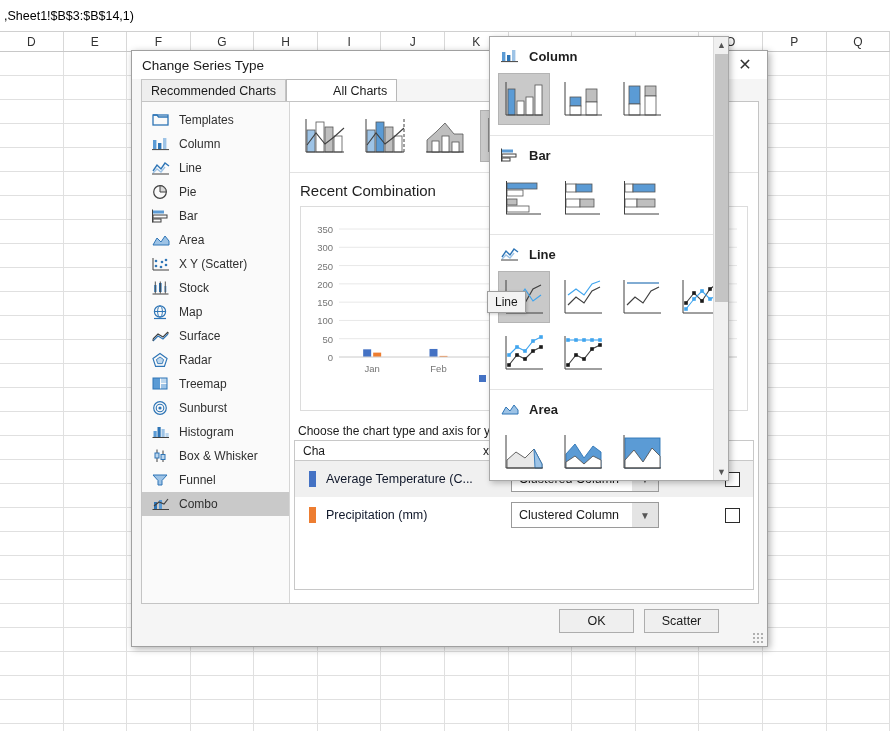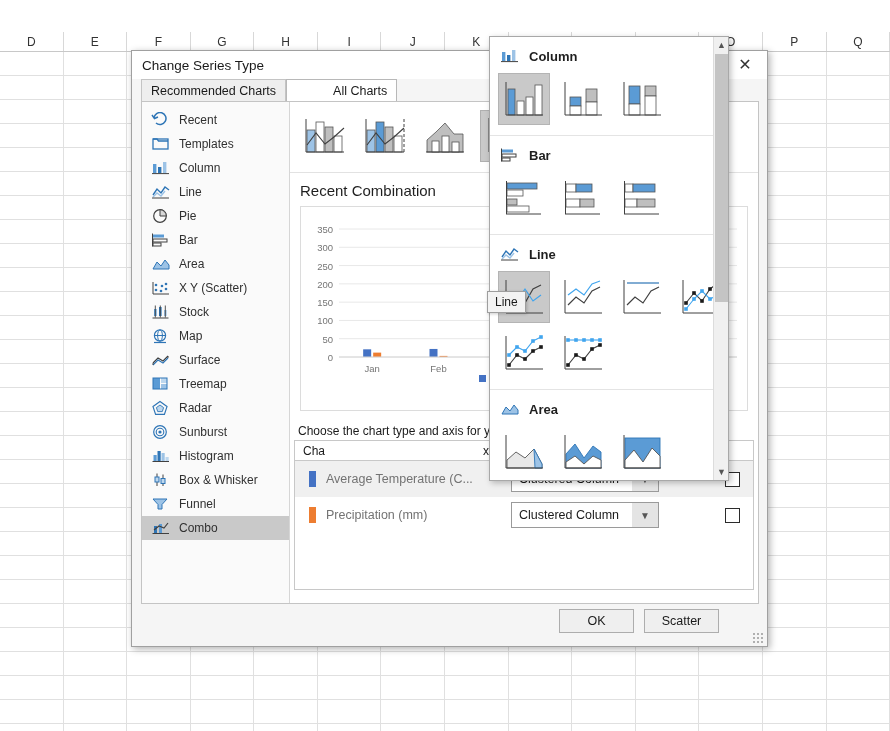--- a/index.html
+++ b/index.html
@@ -108,21 +108,21 @@
     border:1px solid #c8c8c8; background:#fff;
   }
   #st-head {
     height:20px; display:flex; align-items:center;
     border-bottom:1px solid #c8c8c8; background:#fff; font-size:12px; color:#1a1a1a;
   }
   #st-head .thc { padding-left:8px; }
   .st-row { height:36px; display:flex; align-items:center; font-size:12.5px; }
   .st-row.alt { background:#f0f0f0; }
   .sw { width:7px; height:16px; margin-left:14px; margin-right:10px; flex:0 0 7px; }
-  .sname { width:185px; color:#737373; }
+  .sname { width:185px; color:#0f172a; }
   .sel-wrap {
     width:148px; height:26px; border:1px solid #9a9a9a; background:#fff;
     display:flex; align-items:center; position:relative; cursor:pointer;
   }
   .sel-txt { padding-left:7px; font-size:12.5px; color:#1a1a1a; }
   .sel-arrow {
     position:absolute; right:0; top:0; width:26px; height:24px; background:#e4e4e4;
     display:flex; align-items:center; justify-content:center; color:#555; font-size:10px;
   }
   .cbx {
@@ -170,20 +170,23 @@
   #line-tooltip {
     position:absolute; left:487px; top:291px; padding:3px 7px;
     background:#f3f3f3; border:1px solid #9e9e9e; font-size:12px; color:#1a1a1a;
     box-shadow:1px 1px 3px rgba(0,0,0,.2);
   }
 </style>
 </head>
 <body>
 
 <div id="sheet">
+  <div id="formula-bar">
+    <span>,Sheet1!$B$3:$B$14,1)</span>
+  </div>
   <div id="col-header-row">
       <div class="ch" style="width: 70px;">D</div>
       <div class="ch" style="width: 70px;">E</div>
       <div class="ch" style="width: 70px;">F</div>
       <div class="ch" style="width: 70px;">G</div>
       <div class="ch" style="width: 70px;">H</div>
       <div class="ch" style="width: 70px;">I</div>
       <div class="ch" style="width: 70px;">J</div>
       <div class="ch" style="width: 70px;">K</div>
       <div class="ch" style="width: 70px;">L</div>
@@ -674,27 +677,20 @@
     <div class="tab active">
       <span>All Charts</span>
     </div>
   </div>
 
   <div id="dlg-body">
 
     <div id="nav">
         <div class="nav-item">
           <span class="nav-ico"><svg width="20" height="16" viewBox="0 0 20 16">
-              <path d="M3 6 A6 6 0 1 1 5 11" fill="none" stroke="#2E75B6" stroke-width="1.5"></path>
-              <path d="M1 3 L3.5 6.5 L7 5" fill="none" stroke="#2E75B6" stroke-width="1.5"></path>
-            </svg></span>
-          <span>Recent</span>
-        </div>
-        <div class="nav-item">
-          <span class="nav-ico"><svg width="20" height="16" viewBox="0 0 20 16">
               <rect x="2" y="3" width="15" height="10" fill="none" stroke="#2E75B6" stroke-width="1.3"></rect>
               <path d="M2 3 L6 3 L7.5 5 L17 5" fill="none" stroke="#2E75B6" stroke-width="1.3"></path>
             </svg></span>
           <span>Templates</span>
         </div>
         <div class="nav-item">
           <span class="nav-ico"><svg width="20" height="16" viewBox="0 0 20 16">
               <rect x="2" y="4" width="3.4" height="9" fill="#5B9BD5"></rect>
               <rect x="7" y="7" width="3.4" height="6" fill="#2E75B6"></rect>
               <rect x="12" y="2" width="3.4" height="11" fill="#9DC3E6"></rect>
@@ -770,33 +766,33 @@
           <span class="nav-ico"><svg width="20" height="16" viewBox="0 0 20 16">
               <path d="M2 11 L7 6 L12 9 L17 4" fill="none" stroke="#404040" stroke-width="1.1"></path>
               <path d="M2 13 L7 8 L12 11 L17 6" fill="none" stroke="#2E75B6" stroke-width="1.1"></path>
               <line x1="2" y1="11" x2="2" y2="13" stroke="#404040" stroke-width="0.9"></line>
               <line x1="17" y1="4" x2="17" y2="6" stroke="#404040" stroke-width="0.9"></line>
             </svg></span>
           <span>Surface</span>
         </div>
         <div class="nav-item">
           <span class="nav-ico"><svg width="20" height="16" viewBox="0 0 20 16">
+              <polygon points="9,1.6 16,6.6 13.4,14.4 4.6,14.4 2,6.6" fill="none" stroke="#2E75B6" stroke-width="1.2"></polygon>
+              <polygon points="9,5 12.6,7.6 11.3,11.6 6.7,11.6 5.4,7.6" fill="#BDD7EE" stroke="#2E75B6" stroke-width="0.9"></polygon>
+            </svg></span>
+          <span>Radar</span>
+        </div>
+        <div class="nav-item">
+          <span class="nav-ico"><svg width="20" height="16" viewBox="0 0 20 16">
               <rect x="2" y="2" width="7" height="11" fill="#5B9BD5"></rect>
               <rect x="10" y="2" width="6" height="5" fill="#BDD7EE"></rect>
               <rect x="10" y="8" width="6" height="5" fill="#9DC3E6"></rect>
               <rect x="2" y="2" width="14" height="11" fill="none" stroke="#2E75B6" stroke-width="1"></rect>
             </svg></span>
           <span>Treemap</span>
-        </div>
-        <div class="nav-item">
-          <span class="nav-ico"><svg width="20" height="16" viewBox="0 0 20 16">
-              <polygon points="9,1.6 16,6.6 13.4,14.4 4.6,14.4 2,6.6" fill="none" stroke="#2E75B6" stroke-width="1.2"></polygon>
-              <polygon points="9,5 12.6,7.6 11.3,11.6 6.7,11.6 5.4,7.6" fill="#BDD7EE" stroke="#2E75B6" stroke-width="0.9"></polygon>
-            </svg></span>
-          <span>Radar</span>
         </div>
         <div class="nav-item">
           <span class="nav-ico"><svg width="20" height="16" viewBox="0 0 20 16">
               <circle cx="9" cy="8" r="6.3" fill="none" stroke="#2E75B6" stroke-width="1.2"></circle>
               <circle cx="9" cy="8" r="3.8" fill="none" stroke="#2E75B6" stroke-width="1.1"></circle>
               <circle cx="9" cy="8" r="1.6" fill="#2E75B6"></circle>
             </svg></span>
           <span>Sunburst</span>
         </div>
         <div class="nav-item">

